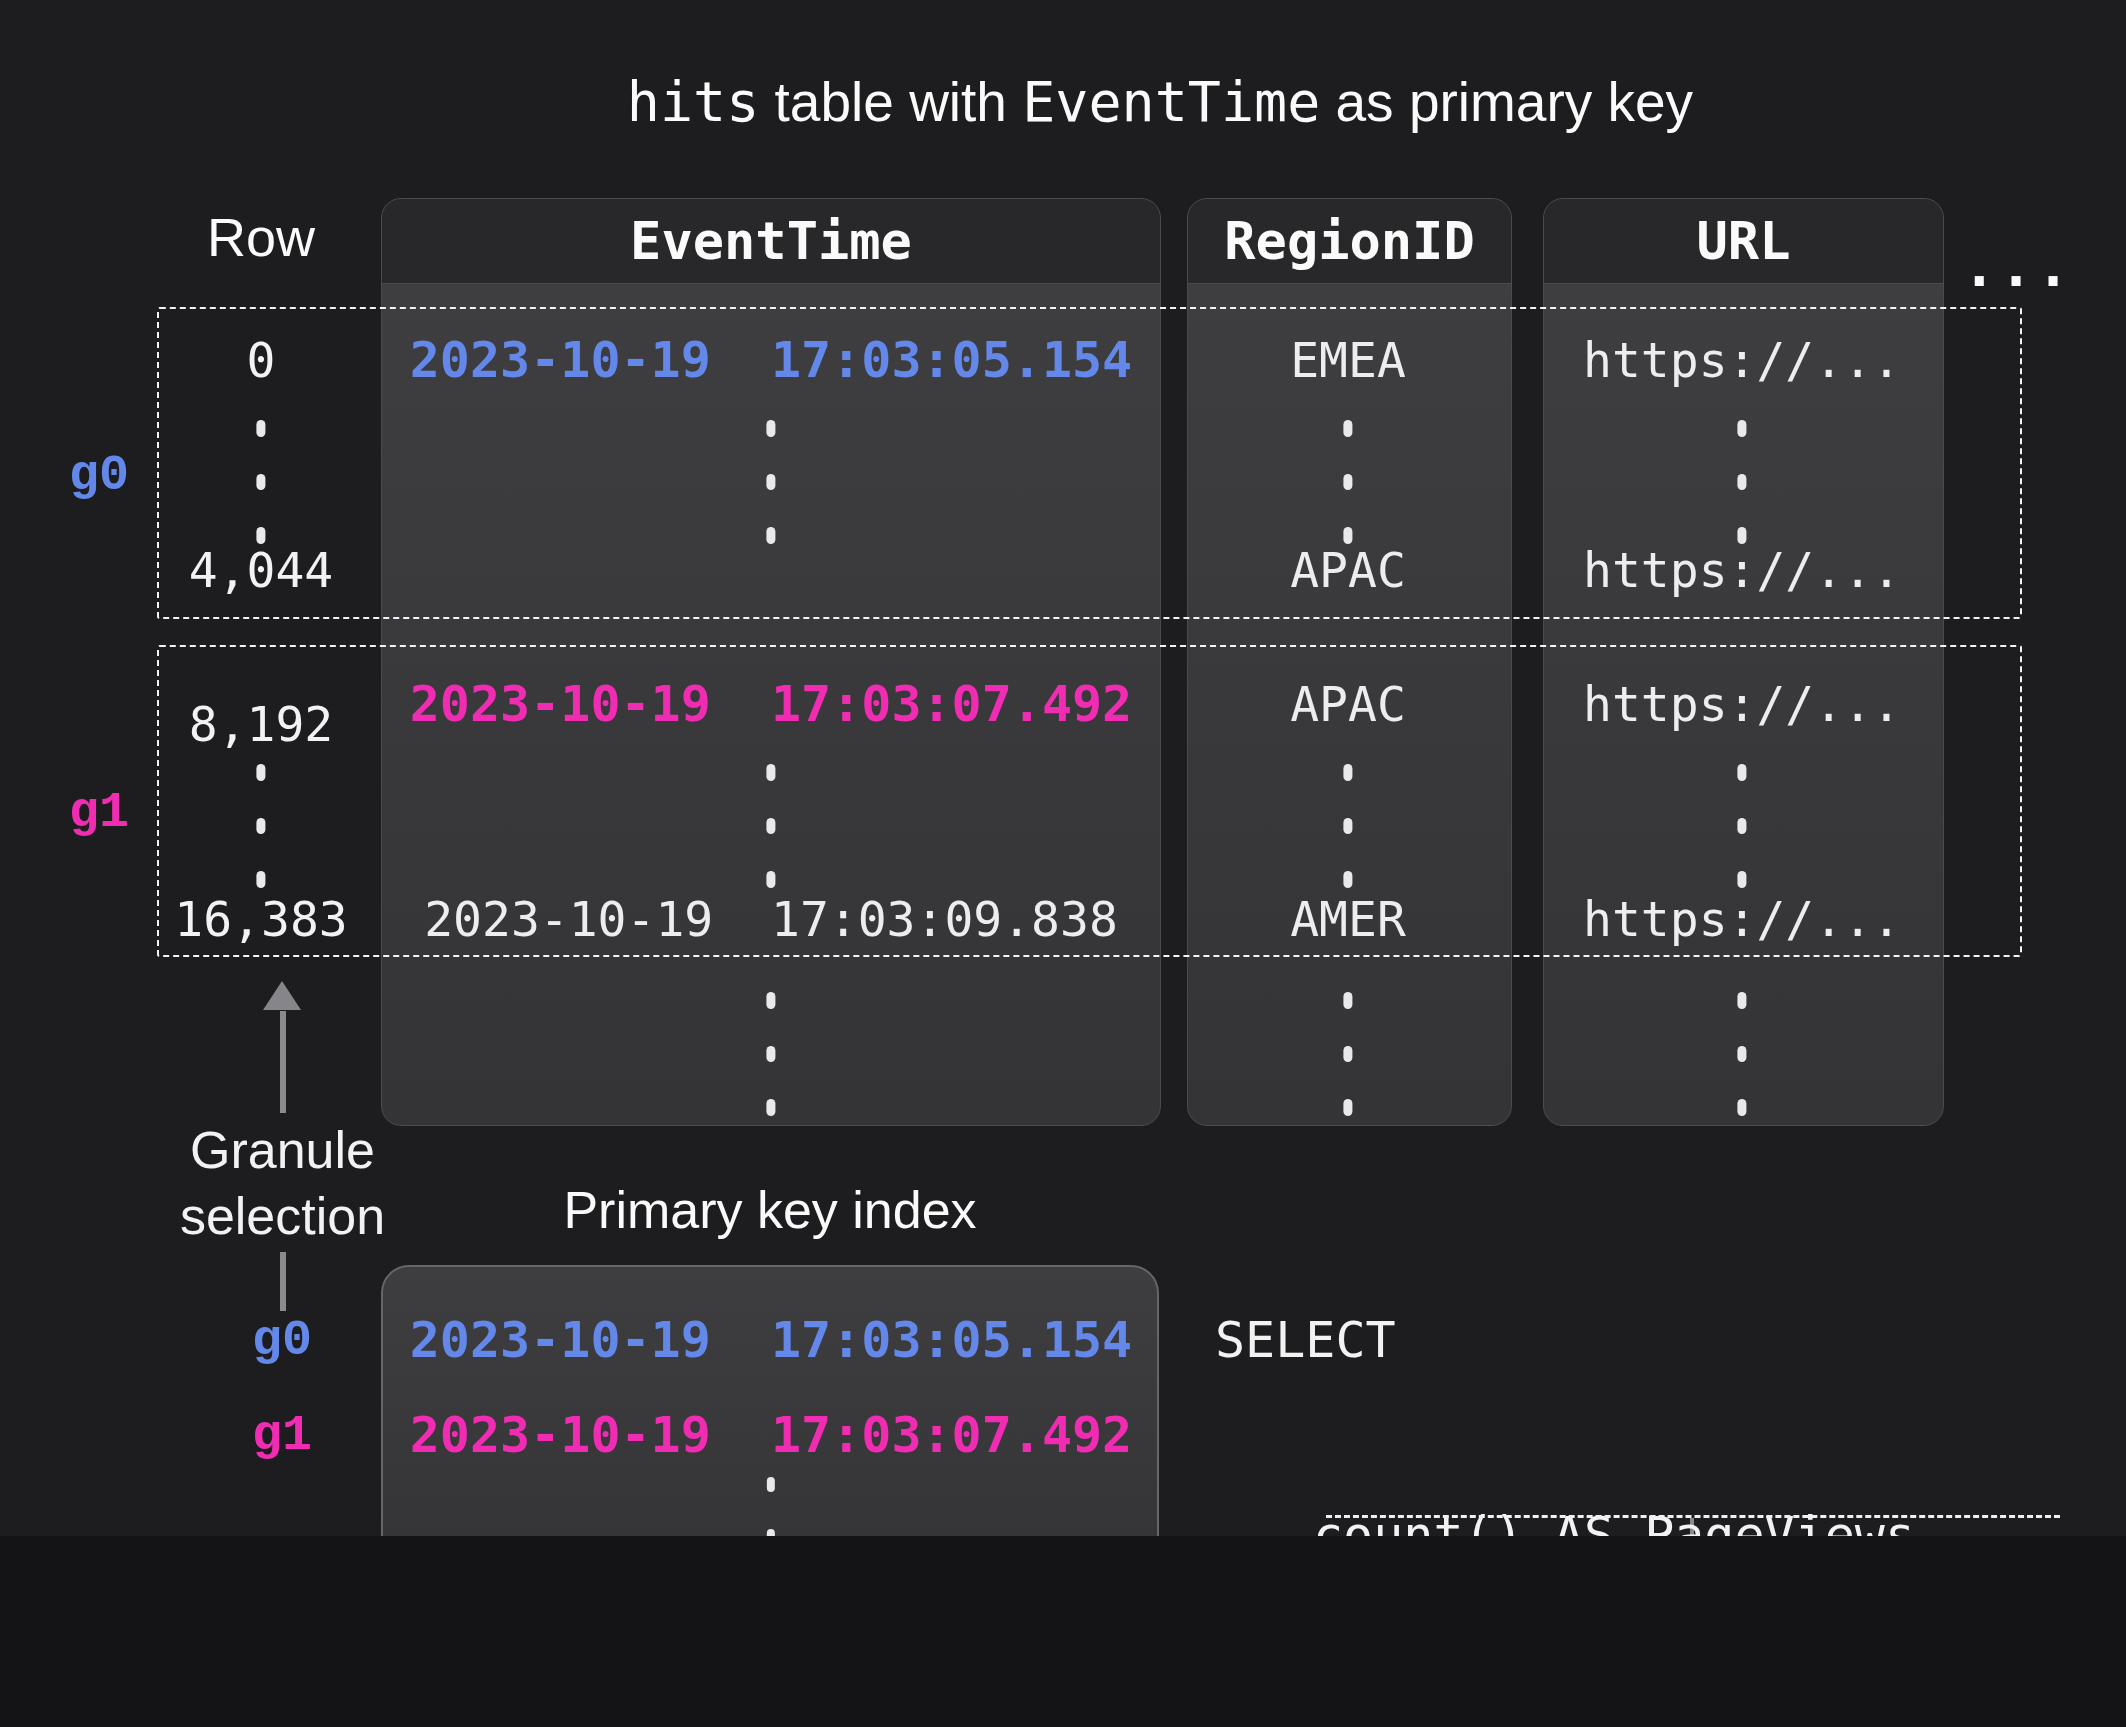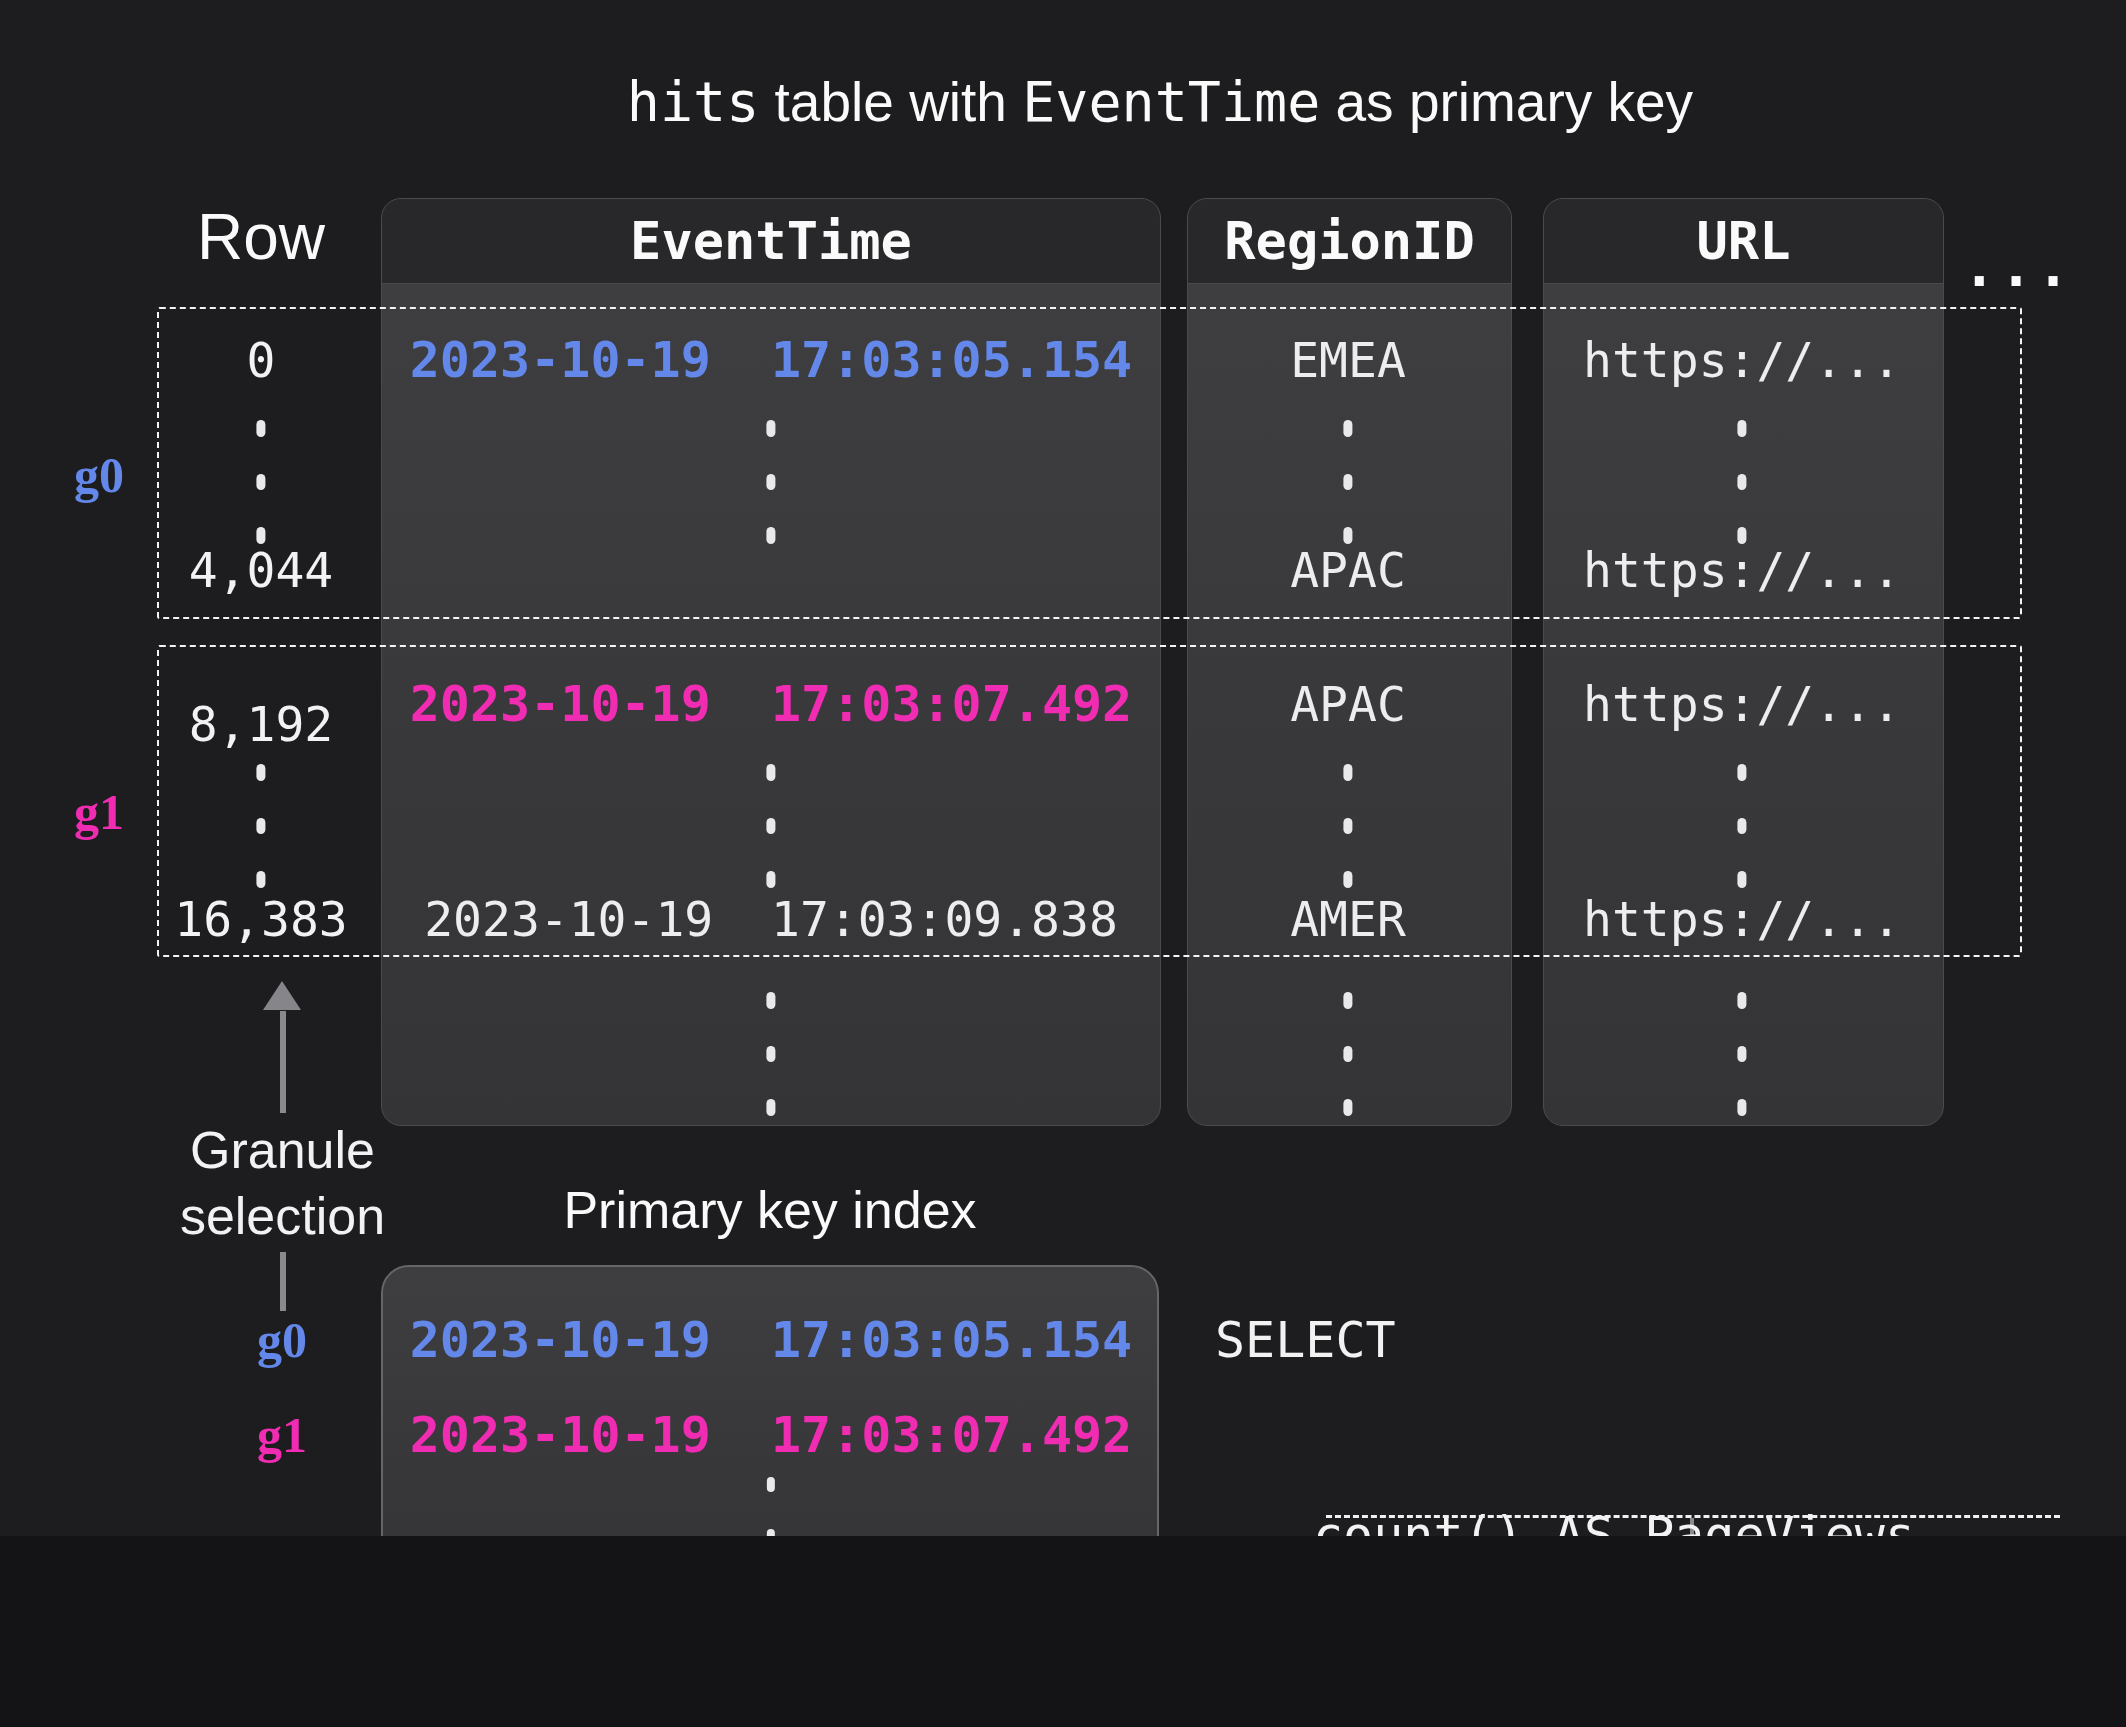--- a/index.html
+++ b/index.html
@@ -24,21 +24,21 @@
 
   
   .grect{position:absolute;left:157px;width:1861px;height:308px;border:2.8px dashed rgba(255,255,255,.95);
          border-radius:2.8px;z-index:6;pointer-events:none;}
 
   
   .cell{font-family:"DejaVu Sans Mono",monospace;font-size:48px;color:#ededef;z-index:7;}
   .rownum{font-family:"DejaVu Sans Mono",monospace;font-size:48px;color:#f2f2f4;z-index:7;}
   .key0{color:var(--c-accent_g0);font-weight:700;font-size:50px;}
   .key1{color:var(--c-accent_g1);font-weight:700;font-size:50px;}
-  .glabel{font-family:Liberation Serif, serif;font-weight:700;font-size:50px;z-index:7;}
+  .glabel{font-family:Liberation Mono, monospace;font-weight:700;font-size:50px;z-index:7;}
 
   
   .vdots{position:absolute;transform:translateX(-50%);display:flex;flex-direction:column;
          align-items:center;gap:37px;z-index:7;}
   .dot{width:9.2px;height:16.6px;border-radius:4.6px;background:#e9e9eb;}
   .vdots.small .dot{width:8.3px;height:14.8px;}
 
   
   .line{position:absolute;background:#8a8a8e;}
   .tri-up{position:absolute;width:0;height:0;border-left:19.4px solid transparent;
@@ -63,21 +63,21 @@
          border-top:3.7px dashed #f0f0f2;z-index:3;}
   .idx-label{position:absolute;left:1292px;top:1580px;font-size:50px;font-weight:500;color:#eab308;}
 </style>
 </head>
 <body>
 
 <div id="canvas">
 
   <div class="title"><span class="mono">hits</span><span> table with </span><span class="mono">EventTime</span><span> as primary key</span></div>
 
-  <div class="cc" style="left:261px;top:237px;font-size:64px;font-weight:500;color:#fafafa;">Row</div>
+  <div class="cc" style="left:261px;top:237px;font-size:54px;font-weight:500;color:#fafafa;">Row</div>
 
   <div class="colbox" style="left:381px;width:778px;">
     <div class="colhead">EventTime</div>
   </div>
   <div class="colbox" style="left:1187px;width:323px;">
     <div class="colhead">RegionID</div>
   </div>
   <div class="colbox" style="left:1543px;width:399px;">
     <div class="colhead">URL</div>
   </div>

